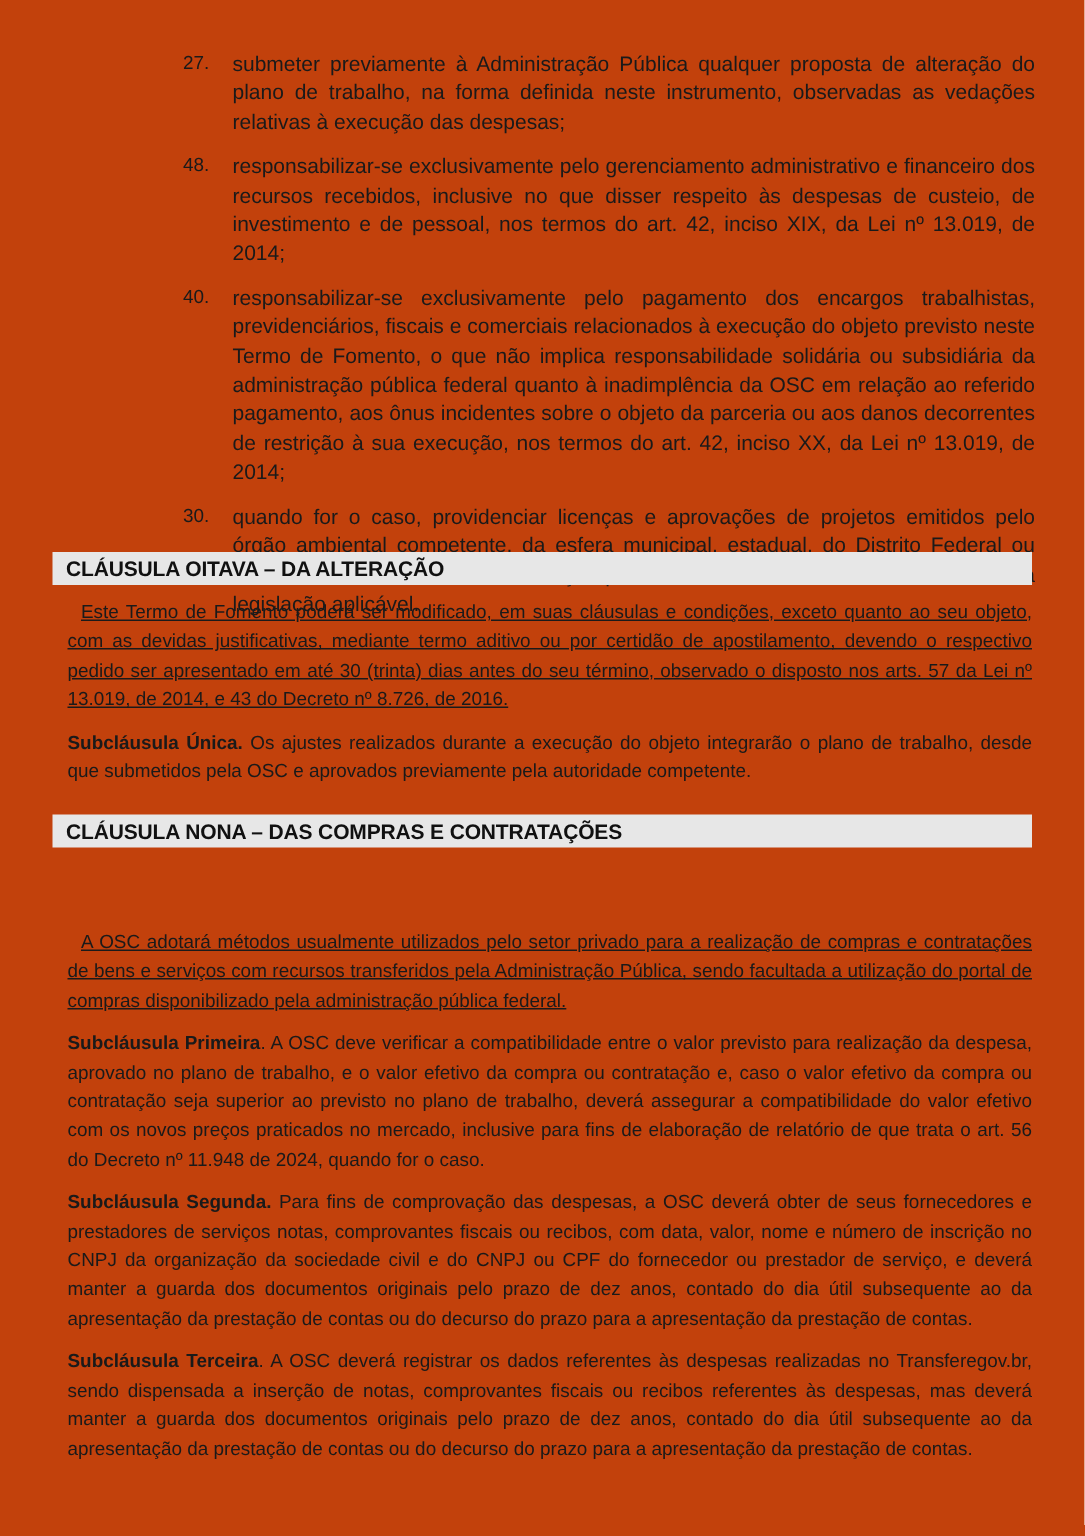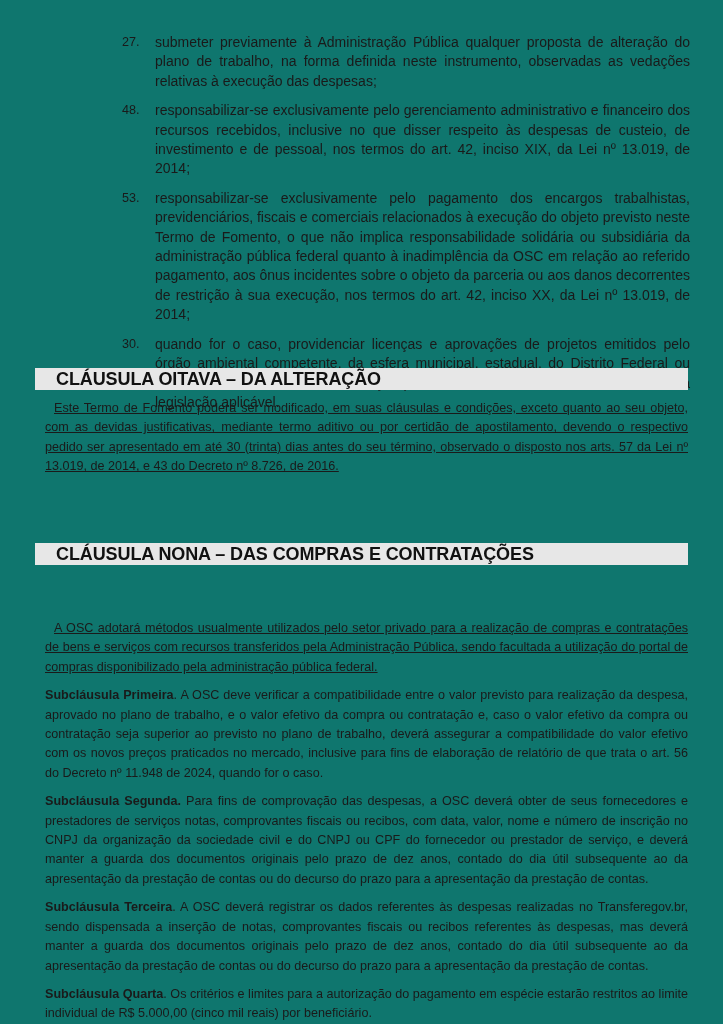--- a/index.html
+++ b/index.html
@@ -6,21 +6,21 @@
   html, body {
     margin: 0;
     padding: 0;
     background: #ffffff;
   }
   .page {
     position: relative;
     width: 723px;
     height: 1024px;
     margin: 0 auto;
-    background: #0f766e;
+    background: #c2410c;
     font-family: "Liberation Sans", sans-serif;
     color: #1a1a1a;
     overflow: hidden;
     box-sizing: border-box;
   }
 
   
   .num-list {
     margin: 0;
     padding: 0;
@@ -56,27 +56,26 @@
     position: absolute;
     left: 35px;
     width: 653px;
     height: 22px;
     background: #e7e7e7;
     box-sizing: border-box;
     display: flex;
     align-items: center;
   }
   .section-bar-label {
-    font-size: 18px;
+    font-size: 14px;
     font-weight: bold;
     letter-spacing: -0.1px;
     color: #111111;
     padding-left: 9px;
     white-space: nowrap;
-    margin-left: 12px;
   }
 
   
   .body-block {
     position: absolute;
     left: 45px;
     width: 643px;
   }
   .para {
     font-size: 12.6px;
@@ -114,44 +113,44 @@
   <ol class="num-list">
     <li class="num-item">
       <span class="num-marker">27.</span>
       <span class="num-text">submeter previamente à Administração Pública qualquer proposta de alteração do plano de trabalho, na forma definida neste instrumento, observadas as vedações relativas à execução das despesas;</span>
     </li>
     <li class="num-item">
       <span class="num-marker">48.</span>
       <span class="num-text">responsabilizar-se exclusivamente pelo gerenciamento administrativo e financeiro dos recursos recebidos, inclusive no que disser respeito às despesas de custeio, de investimento e de pessoal, nos termos do art. 42, inciso XIX, da Lei nº 13.019, de 2014;</span>
     </li>
     <li class="num-item">
-      <span class="num-marker">53.</span>
+      <span class="num-marker">40.</span>
       <span class="num-text">responsabilizar-se exclusivamente pelo pagamento dos encargos trabalhistas, previdenciários, fiscais e comerciais relacionados à execução do objeto previsto neste Termo de Fomento, o que não implica responsabilidade solidária ou subsidiária da administração pública federal quanto à inadimplência da OSC em relação ao referido pagamento, aos ônus incidentes sobre o objeto da parceria ou aos danos decorrentes de restrição à sua execução, nos termos do art. 42, inciso XX, da Lei nº 13.019, de 2014;</span>
     </li>
     <li class="num-item">
       <span class="num-marker">30.</span>
       <span class="num-text">quando for o caso, providenciar licenças e aprovações de projetos emitidos pelo órgão ambiental competente, da esfera municipal, estadual, do Distrito Federal ou federal e concessionárias de serviços públicos, conforme o caso, e nos termos da legislação aplicável.</span>
     </li>
   </ol>
 
   <div class="section-bar" style="top:368px;">
     <span class="section-bar-label">CLÁUSULA OITAVA – DA ALTERAÇÃO</span>
   </div>
 
   <div class="body-block" style="top:399px;">
     <p class="para indented">Este Termo de Fomento poderá ser modificado, em suas cláusulas e condições, exceto quanto ao seu objeto, com as devidas justificativas, mediante termo aditivo ou por certidão de apostilamento, devendo o respectivo pedido ser apresentado em até 30 (trinta) dias antes do seu término, observado o disposto nos arts. 57 da Lei nº 13.019, de 2014, e 43 do Decreto nº 8.726, de 2016.</p>
+    <p class="para"><span class="lead">Subcláusula Única.</span><span> Os ajustes realizados durante a execução do objeto integrarão o plano de trabalho, desde que submetidos pela OSC e aprovados previamente pela autoridade competente.</span></p>
   </div>
 
   <div class="section-bar" style="top:543px;">
     <span class="section-bar-label">CLÁUSULA NONA – DAS COMPRAS E CONTRATAÇÕES</span>
   </div>
 
   <div class="body-block" style="top:598px;margin-top:21px;">
     <p class="para indented">A OSC adotará métodos usualmente utilizados pelo setor privado para a realização de compras e contratações de bens e serviços com recursos transferidos pela Administração Pública, sendo facultada a utilização do portal de compras disponibilizado pela administração pública federal.</p>
     <p class="para"><span class="lead">Subcláusula Primeira</span><span>. A OSC deve verificar a compatibilidade entre o valor previsto para realização da despesa, aprovado no plano de trabalho, e o valor efetivo da compra ou contratação e, caso o valor efetivo da compra ou contratação seja superior ao previsto no plano de trabalho, deverá assegurar a compatibilidade do valor efetivo com os novos preços praticados no mercado, inclusive para fins de elaboração de relatório de que trata o art. 56 do Decreto nº 11.948 de 2024, quando for o caso.</span></p>
     <p class="para"><span class="lead">Subcláusula Segunda.</span><span> Para fins de comprovação das despesas, a OSC deverá obter de seus fornecedores e prestadores de serviços notas, comprovantes fiscais ou recibos, com data, valor, nome e número de inscrição no CNPJ da organização da sociedade civil e do CNPJ ou CPF do fornecedor ou prestador de serviço, e deverá manter a guarda dos documentos originais pelo prazo de dez anos, contado do dia útil subsequente ao da apresentação da prestação de contas ou do decurso do prazo para a apresentação da prestação de contas.</span></p>
     <p class="para"><span class="lead">Subcláusula Terceira</span><span>. A OSC deverá registrar os dados referentes às despesas realizadas no Transferegov.br, sendo dispensada a inserção de notas, comprovantes fiscais ou recibos referentes às despesas, mas deverá manter a guarda dos documentos originais pelo prazo de dez anos, contado do dia útil subsequente ao da apresentação da prestação de contas ou do decurso do prazo para a apresentação da prestação de contas.</span></p>
-    <p class="para"><span class="lead">Subcláusula Quarta</span><span>. Os critérios e limites para a autorização do pagamento em espécie estarão restritos ao limite individual de R$ 5.000,00 (cinco mil reais) por beneficiário.</span></p>
   </div>
 
   <div class="footer"><span>Termo de Fomento 42916535</span><span class="footer-gap"></span><span>SEI 21260.200997/2024-91 / pg. 7</span></div>
 
 </div>
 
 </body></html>

